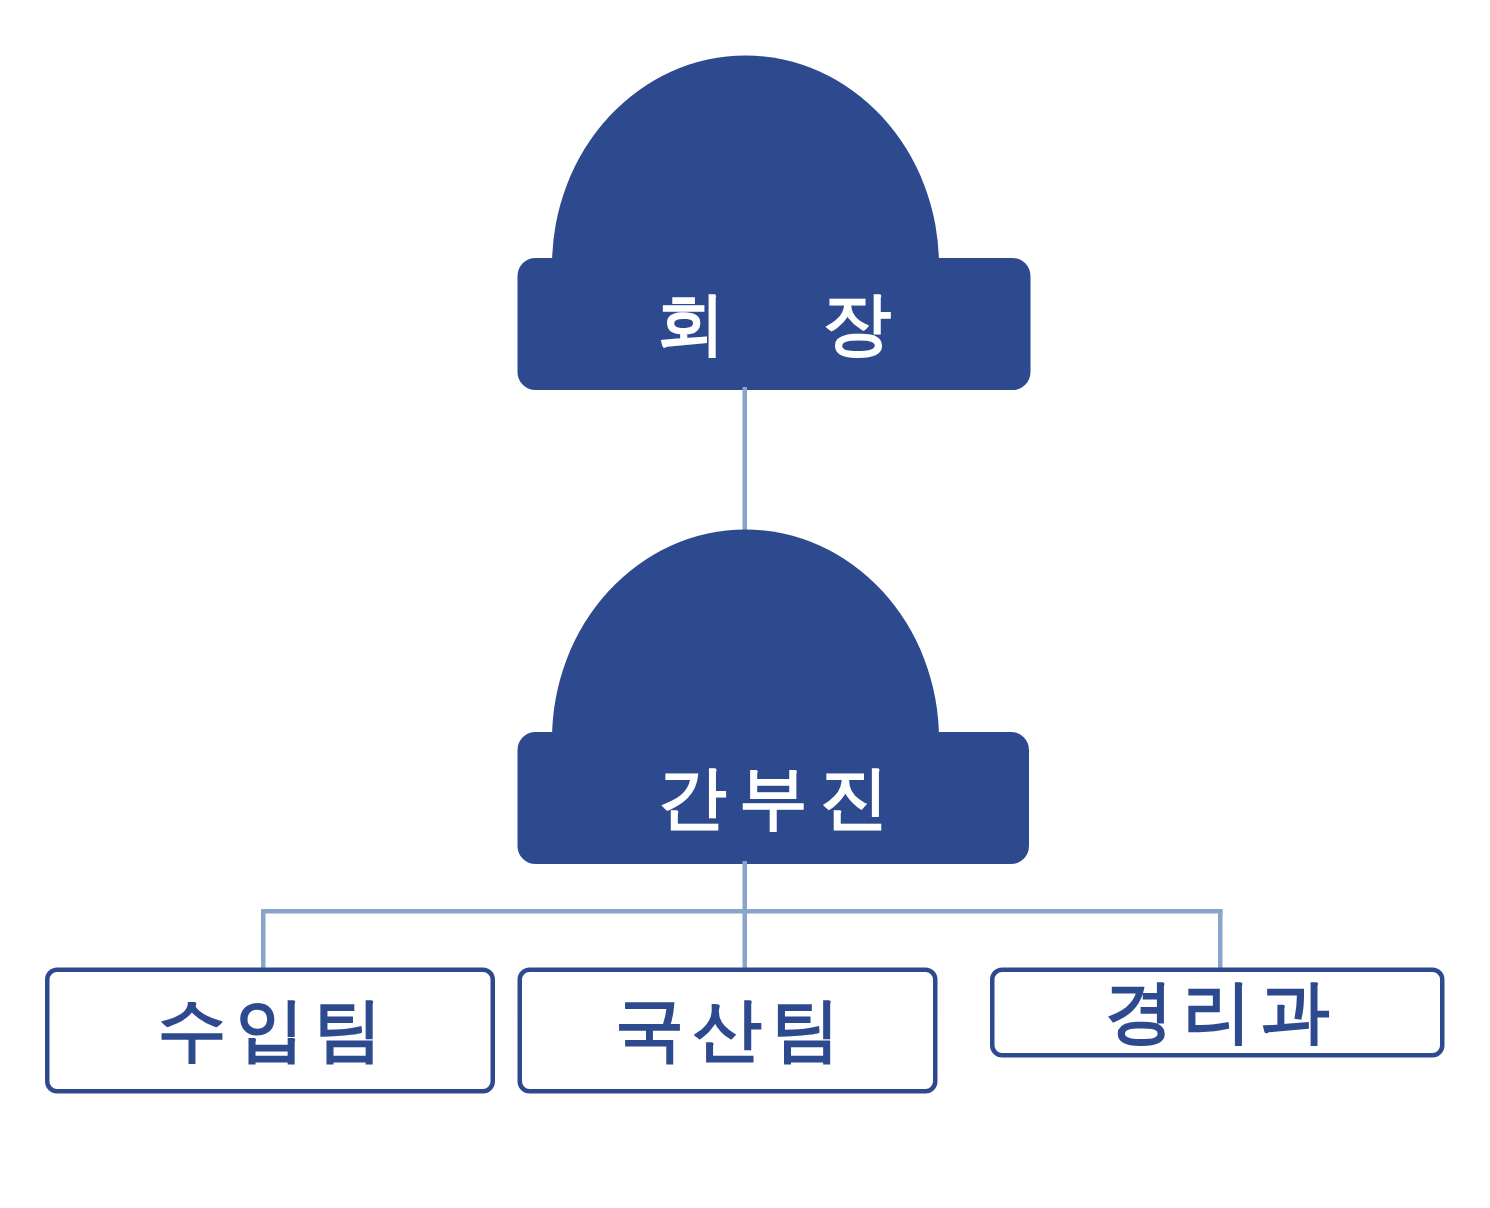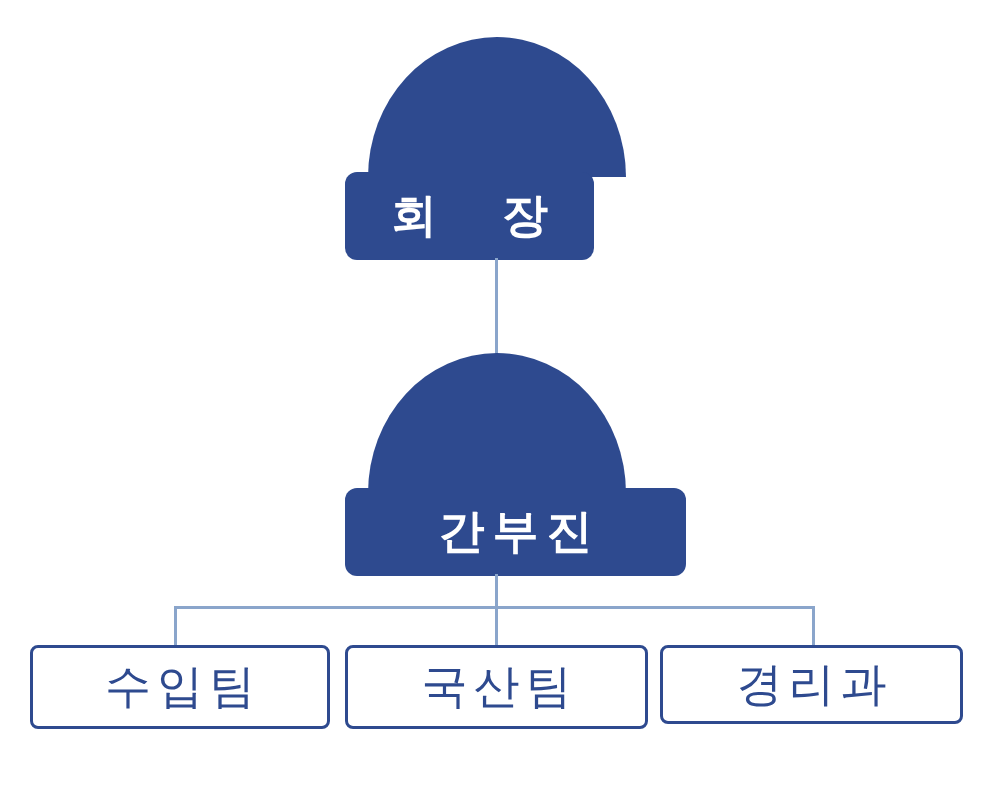--- a/index.html
+++ b/index.html
@@ -42,52 +42,52 @@
     border: 3px solid var(--box-border, #2e4a8f);
     border-radius: 8px;
     display: flex;
     align-items: center;
     justify-content: center;
     box-sizing: border-box;
   }
   .leaf-label {
     color: var(--box-text, #2e4a8f);
     font-size: 46px;
-    font-weight: normal;
+    font-weight: bold;
     letter-spacing: 6px;
     margin-right: -6px;
     white-space: pre;
   }
 </style>
 </head>
 <body>
 
 <div class="canvas">
 
   <div class="dome" style="left:368px;top:37px;width:258px;height:140px;"></div>
-  <div class="node-rect chairman" style="left:345px;top:172px;width:249px;height:88px;">
+  <div class="node-rect chairman" style="left:345px;top:172px;width:342px;height:88px;">
     <span class="node-label">회 장</span>
   </div>
 
   <div class="line" style="left:495px;top:258px;width:3px;height:98px;"></div>
 
   <div class="dome" style="left:368px;top:353px;width:258px;height:140px;"></div>
   <div class="node-rect exec" style="left:345px;top:488px;width:341px;height:88px;">
     <span class="node-label">간부진</span>
   </div>
 
   <div class="line" style="left:495px;top:574px;width:3px;height:34px;"></div>
   <div class="line" style="left:174px;top:606px;width:641px;height:3px;"></div>
   <div class="line" style="left:174px;top:606px;width:3px;height:40px;"></div>
   <div class="line" style="left:495px;top:606px;width:3px;height:40px;"></div>
   <div class="line" style="left:812px;top:606px;width:3px;height:40px;"></div>
 
   <div class="leaf" style="left:30px;top:645px;width:300px;height:84px;">
     <span class="leaf-label">수입팀</span>
   </div>
-  <div class="leaf" style="left:345px;top:645px;width:303px;height:84px;justify-content:center;">
+  <div class="leaf" style="left:345px;top:645px;width:280px;height:84px;justify-content:center;">
     <span class="leaf-label">국산팀</span>
   </div>
-  <div class="leaf" style="left:660px;top:645px;width:303px;height:79px;">
+  <div class="leaf" style="left:660px;top:645px;width:303px;height:60px;">
     <span class="leaf-label">경리과</span>
   </div>
 
 </div>
 
 </body></html>

